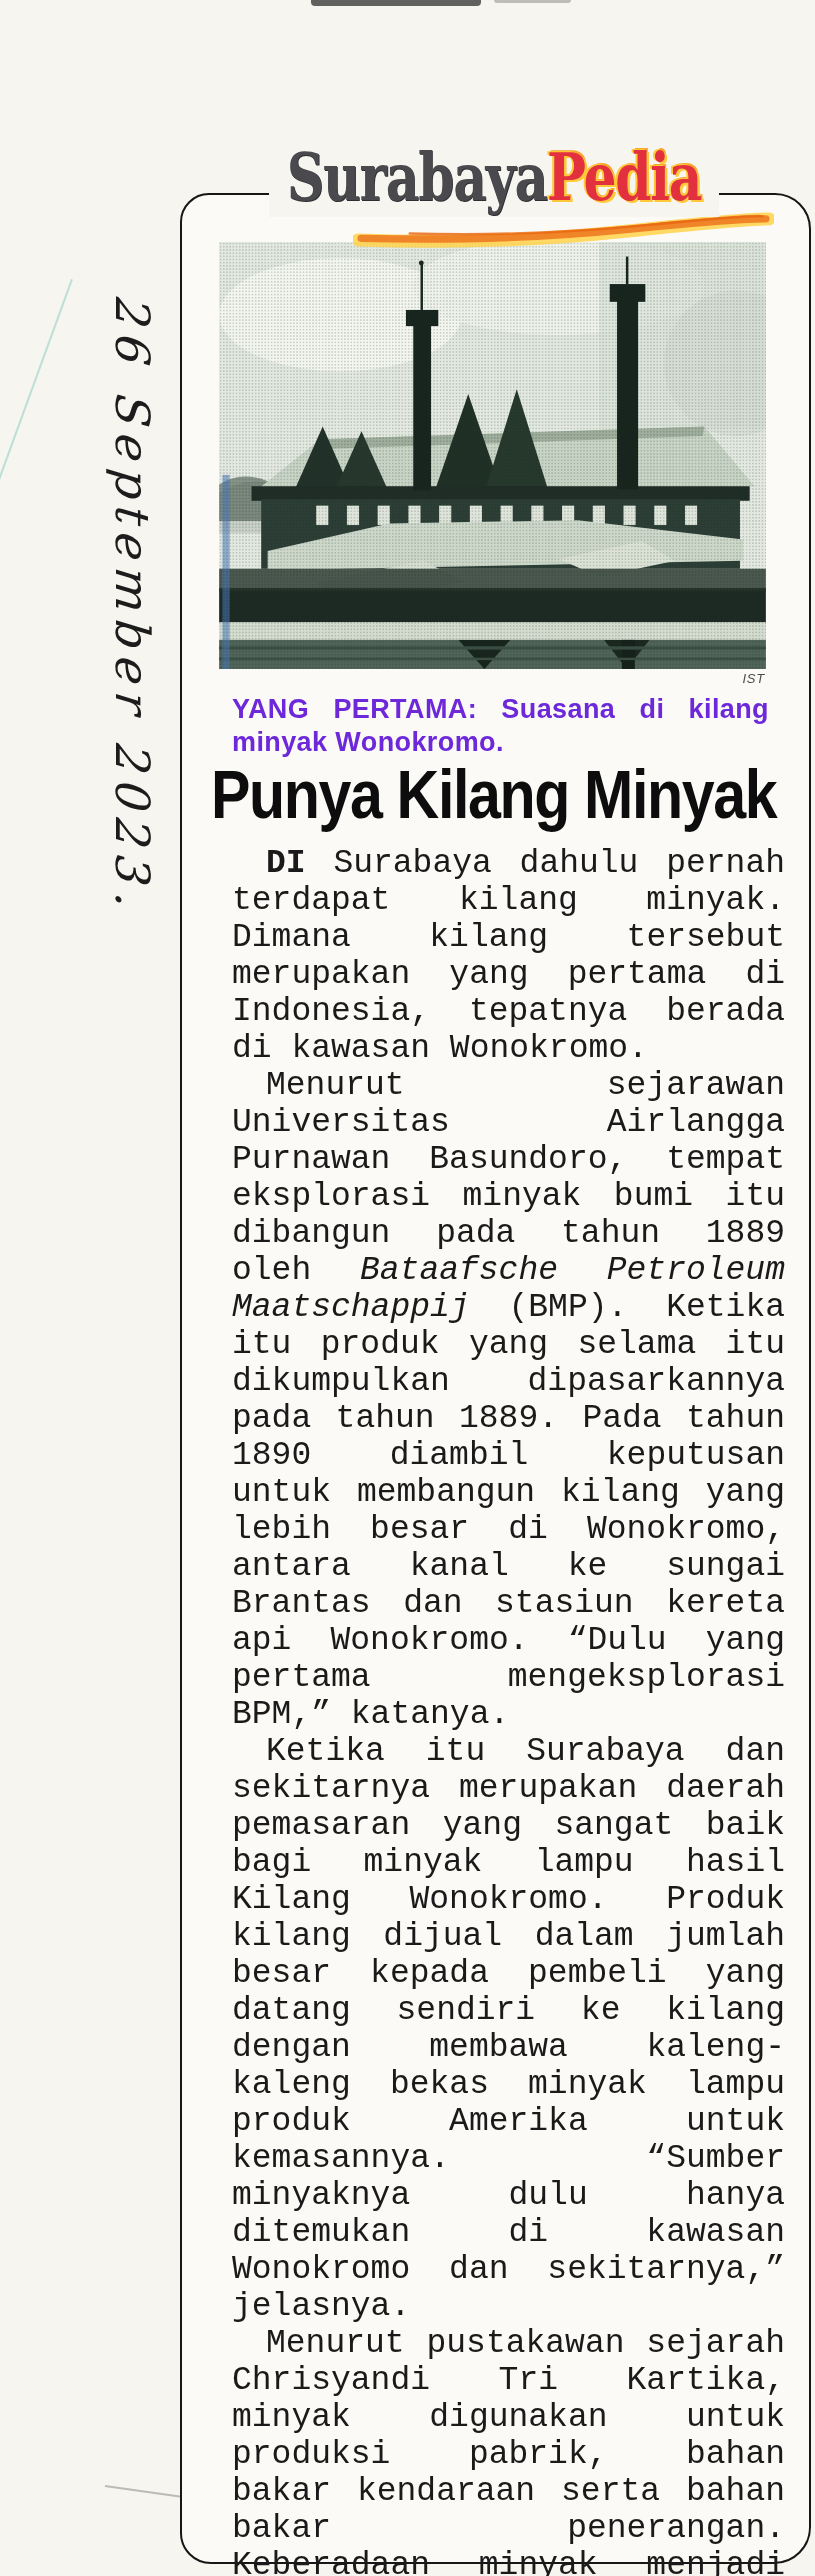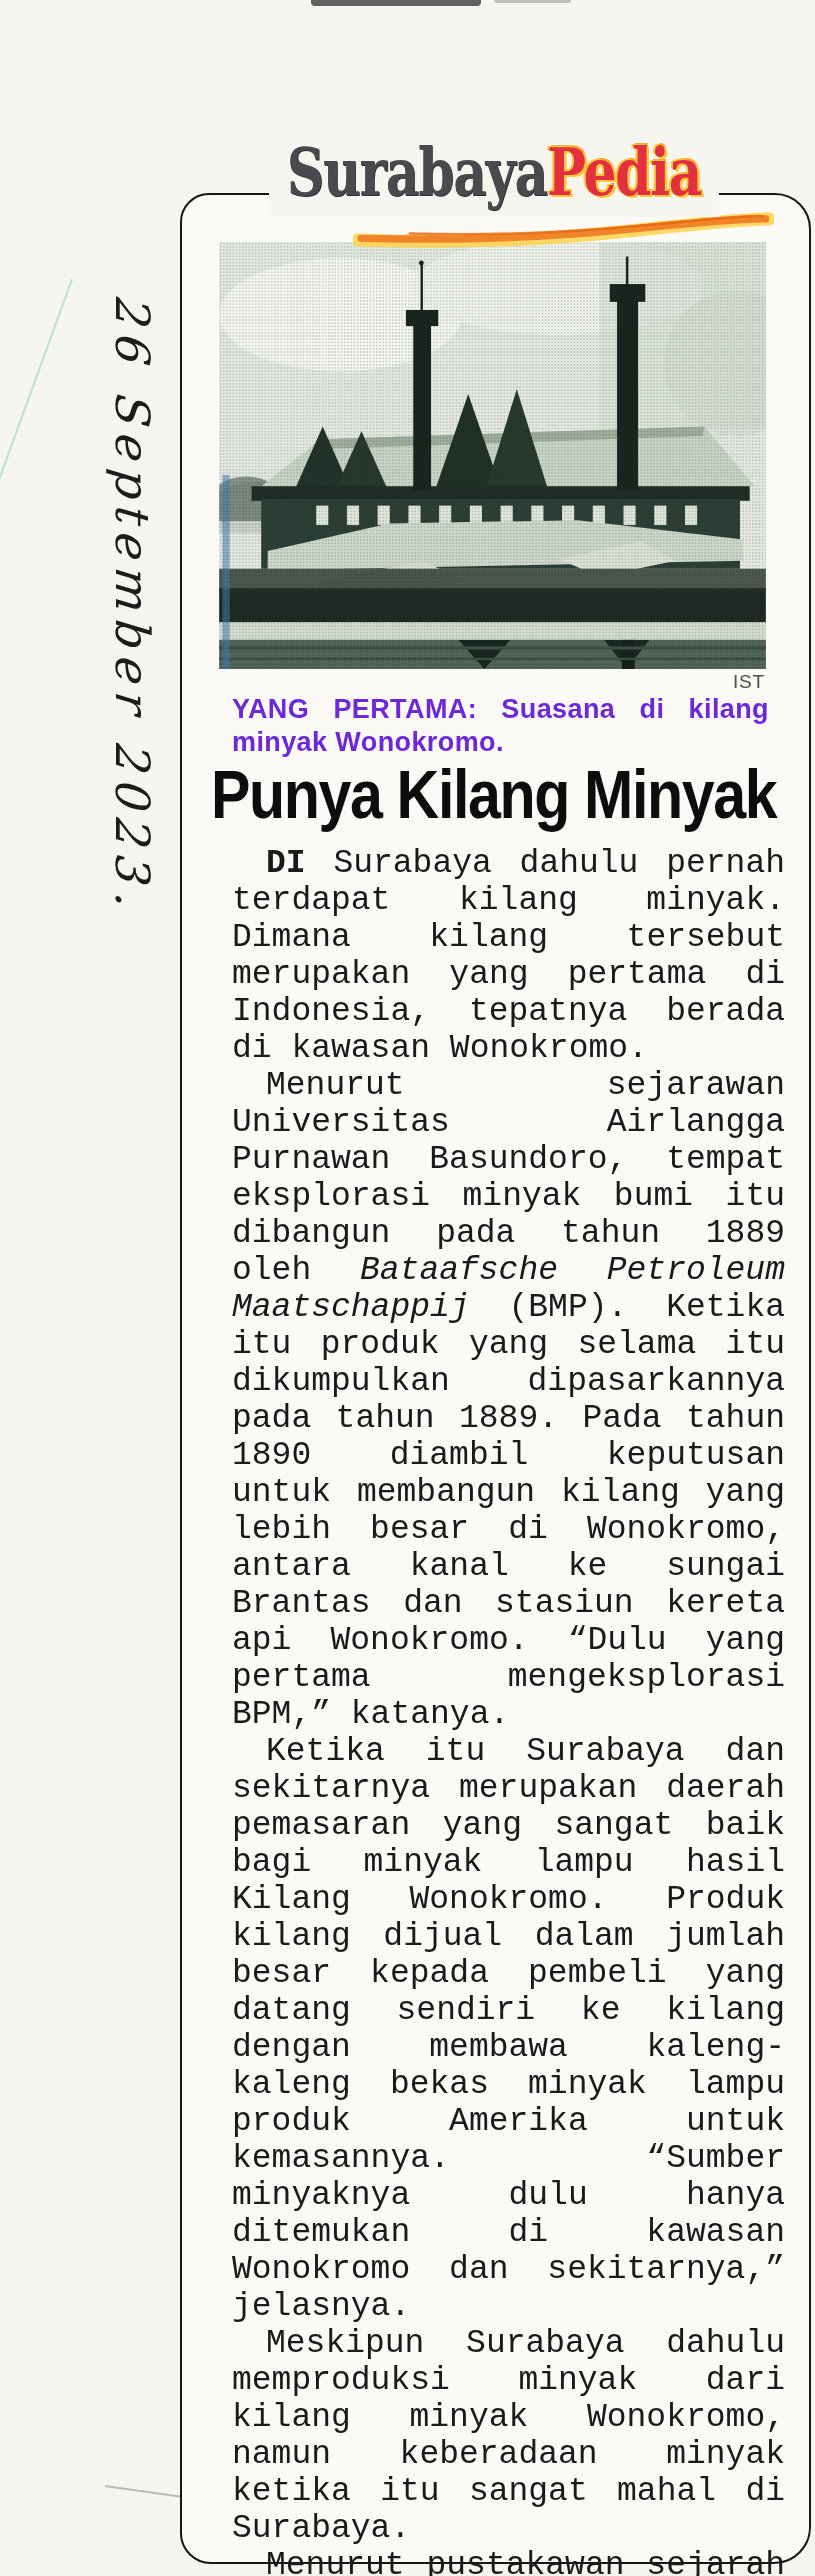--- a/index.html
+++ b/index.html
@@ -12,30 +12,30 @@
   .cyan-scratch{position:absolute;left:71px;top:279px;width:1.6px;height:332px;background:#86cabe;opacity:.5;transform:rotate(20deg);transform-origin:top left;}
   .bottom-scratch{position:absolute;left:105px;top:2485px;width:186px;height:1.6px;background:#8a8a86;opacity:.55;transform:rotate(8deg);transform-origin:left center;}
 
   
   .hand-note{position:absolute;left:160px;top:301px;transform:rotate(90deg) skewX(-6deg);transform-origin:top left;font-family:"DejaVu Serif",serif;font-style:italic;font-weight:500;font-size:47px;letter-spacing:7.3px;color:#1c1c1c;white-space:nowrap;}
 
   
   .clipping{position:absolute;left:180px;top:193px;width:631px;height:2371px;background:#fbfaf6;border:2.4px solid #161616;border-radius:29px 36px 37px 31px;box-sizing:border-box;}
 
   
-  .masthead{position:absolute;left:269px;top:133px;width:450px;height:84px;background:#f6f5f0;display:flex;justify-content:center;z-index:3;}
+  .masthead{position:absolute;left:269px;top:133px;width:450px;height:84px;background:#f6f5f0;display:flex;align-items:flex-end;justify-content:center;z-index:3;}
   .brand{font-family:"DejaVu Serif",serif;font-weight:bold;font-size:65px;line-height:79px;white-space:nowrap;transform:scaleX(.8);transform-origin:center bottom;letter-spacing:-1.6px;}
   .brand-black{color:#4a4a4e;text-shadow:0.8px 0.8px 0 #2e2e31;}
   .brand-red{color:#e2303e;text-shadow:3.2px 2.4px 0 #ffc93a,-2.4px -0.8px 0 #ffc93a,1.6px -1.6px 0 #f6a62b;}
   .swoosh{position:absolute;left:353px;top:209px;z-index:2;}
 
   
   .photo{position:absolute;left:37px;top:47px;width:547px;height:427px;overflow:hidden;background:#e3e9e0;}
   .halftone{position:absolute;inset:0;background-image:radial-gradient(rgba(18,40,28,.18) 0.8px,transparent 1.1px);background-size:3.2px 3.2px;pointer-events:none;}
-  .credit{position:absolute;left:502px;top:476px;width:81px;text-align:right;font-size:19px;color:#4c4c4c;letter-spacing:0.8px;}
+  .credit{position:absolute;left:502px;top:476px;width:81px;text-align:right;font-size:13px;color:#4c4c4c;letter-spacing:0.8px;font-style:italic;}
 
   
   .caption{position:absolute;left:50px;top:498px;width:537px;font-weight:bold;font-size:27px;line-height:33px;color:#6d28d9;text-align:justify;text-align-last:left;letter-spacing:0.4px;}
 
   
   .headline{position:absolute;left:29px;top:560px;width:599px;font-weight:bold;font-size:68px;color:#0d0d0d;white-space:nowrap;transform:scaleX(.87);transform-origin:left center;letter-spacing:-1.6px;}
 
   
   .article-body{position:absolute;left:50px;top:650px;width:553px;font-family:"DejaVu Serif",serif;font-size:33px;line-height:37px;color:#1a1a1a;text-align:justify;}
   .article-body p{margin:0;text-indent:34px;font-family:Liberation Mono, monospace;}
@@ -127,21 +127,20 @@
     <div class="credit">IST</div>
 
     <div class="caption">YANG PERTAMA: Suasana di kilang minyak Wonokromo.</div>
 
     <div class="headline">Punya Kilang Minyak</div>
 
     <div class="article-body">
         <p><span class="seg-b">DI</span><span> Surabaya dahulu pernah terdapat kilang minyak. Dimana kilang tersebut merupakan yang pertama di Indonesia, tepatnya berada di kawasan Wonokromo.</span></p>
         <p><span>Menurut sejarawan Universitas Airlangga Purnawan Basundoro, tempat eksplorasi minyak bumi itu dibangun pada tahun 1889 oleh </span><span class="seg-i">Bataafsche Petroleum Maatschappij</span><span> (BMP). Ketika itu produk yang selama itu dikumpulkan dipasarkannya pada tahun 1889. Pada tahun 1890 diambil keputusan untuk membangun kilang yang lebih besar di Wonokromo, antara kanal ke sungai Brantas dan stasiun kereta api Wonokromo. “Dulu yang pertama mengeksplorasi BPM,” katanya.</span></p>
         <p><span>Ketika itu Surabaya dan sekitarnya merupakan daerah pemasaran yang sangat baik bagi minyak lampu hasil Kilang Wonokromo. Produk kilang dijual dalam jumlah besar kepada pembeli yang datang sendiri ke kilang dengan membawa kaleng-kaleng bekas minyak lampu produk Amerika untuk kemasannya. “Sumber minyaknya dulu hanya ditemukan di kawasan Wonokromo dan sekitarnya,” jelasnya.</span></p>
-        <p><span>Meskipun Surabaya dahulu memproduksi minyak dari kilang minyak Wonokromo, namun keberadaan minyak ketika itu sangat mahal di Surabaya.</span></p>
         <p><span>Menurut pustakawan sejarah Chrisyandi Tri Kartika, minyak digunakan untuk produksi pabrik, bahan bakar kendaraan serta bahan bakar penerangan. Keberadaan minyak menjadi barang mahal yang hanya dibeli oleh orang-orang Eropa maupun saudagar yang bermukim di Surabaya. </span></p>
       </div>
 
   </div>
 
   <div class="masthead">
     <div class="brand">
       <span class="brand-black">Surabaya</span><span class="brand-red">Pedia</span>
     </div>
   </div>

